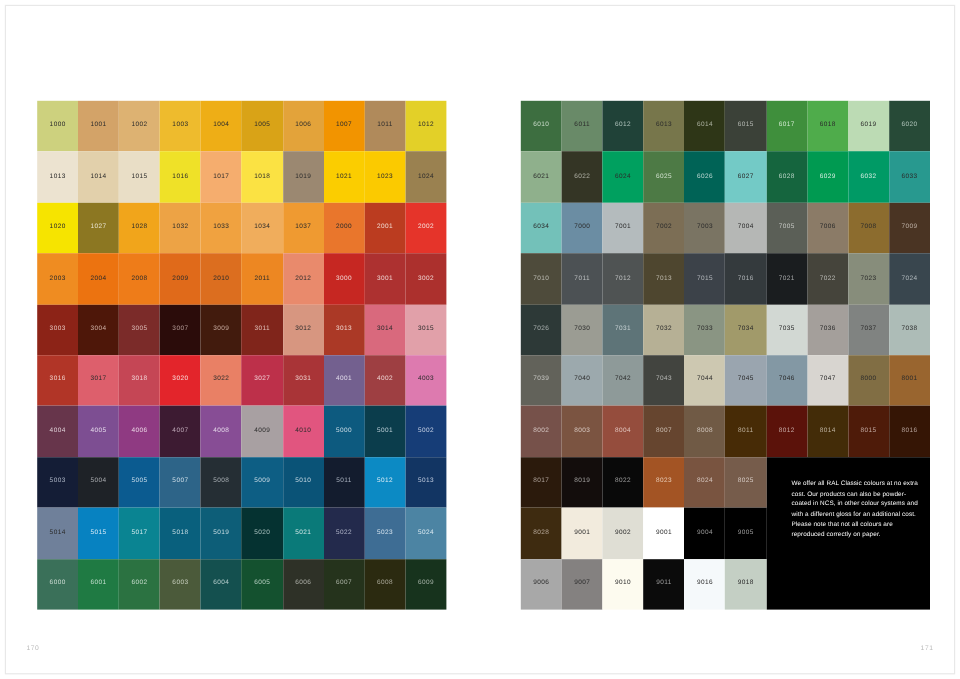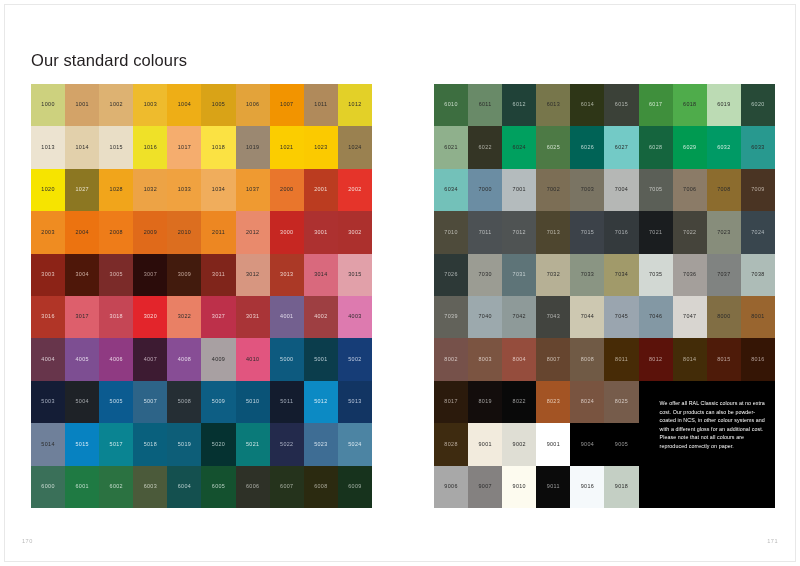--- a/index.html
+++ b/index.html
@@ -107,21 +107,20 @@
   }
   #page-number-left { left: 22px; }
   #page-number-right { right: 22px; }
 </style>
 </head>
 <body>
 
 <div id="page">
   <div id="spread-border"></div>
 
-  <h1 id="page-title">Our standard colours</h1>
 
   <div class="grid" id="grid-left">
       <div class="swatch" style="background: rgb(205, 209, 126);">
         <span class="code" style="color: rgb(43, 43, 43);">1000</span>
       </div>
       <div class="swatch" style="background: rgb(211, 163, 104);">
         <span class="code" style="color: rgb(43, 43, 43);">1001</span>
       </div>
       <div class="swatch" style="background: rgb(221, 178, 114);">
         <span class="code" style="color: rgb(43, 43, 43);">1002</span>

